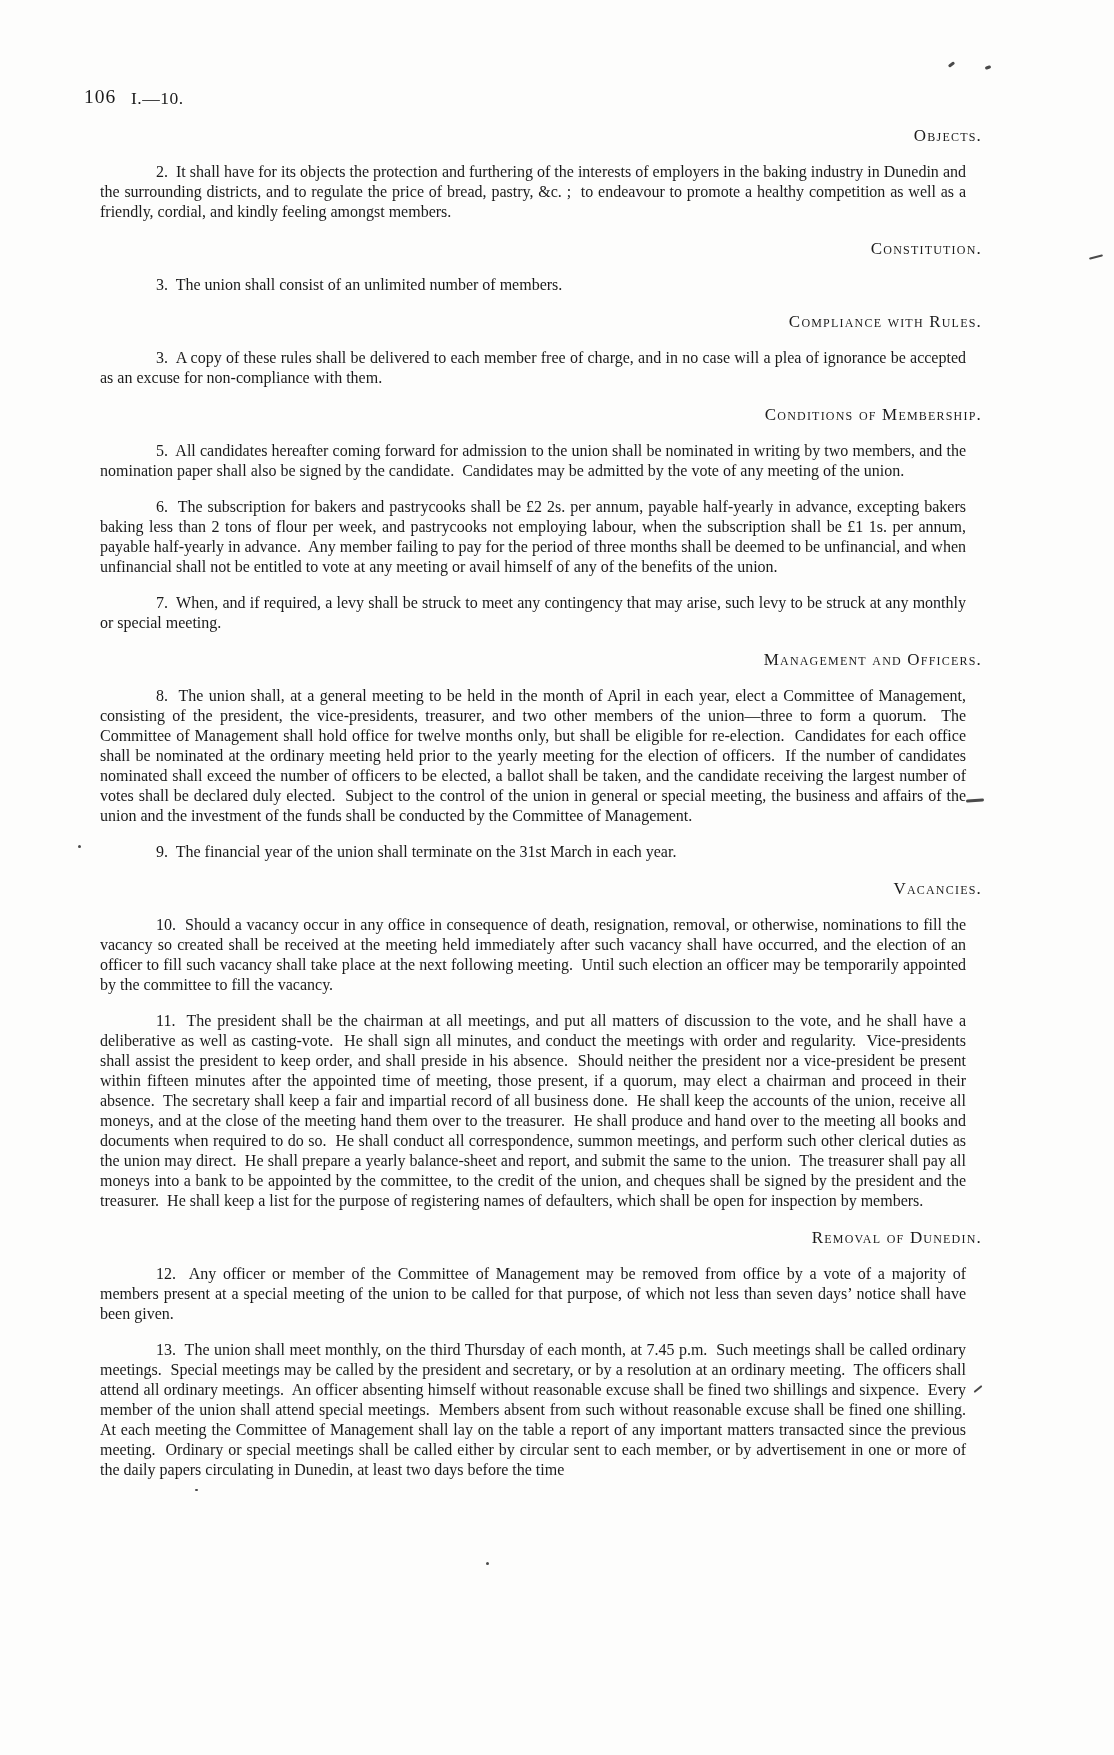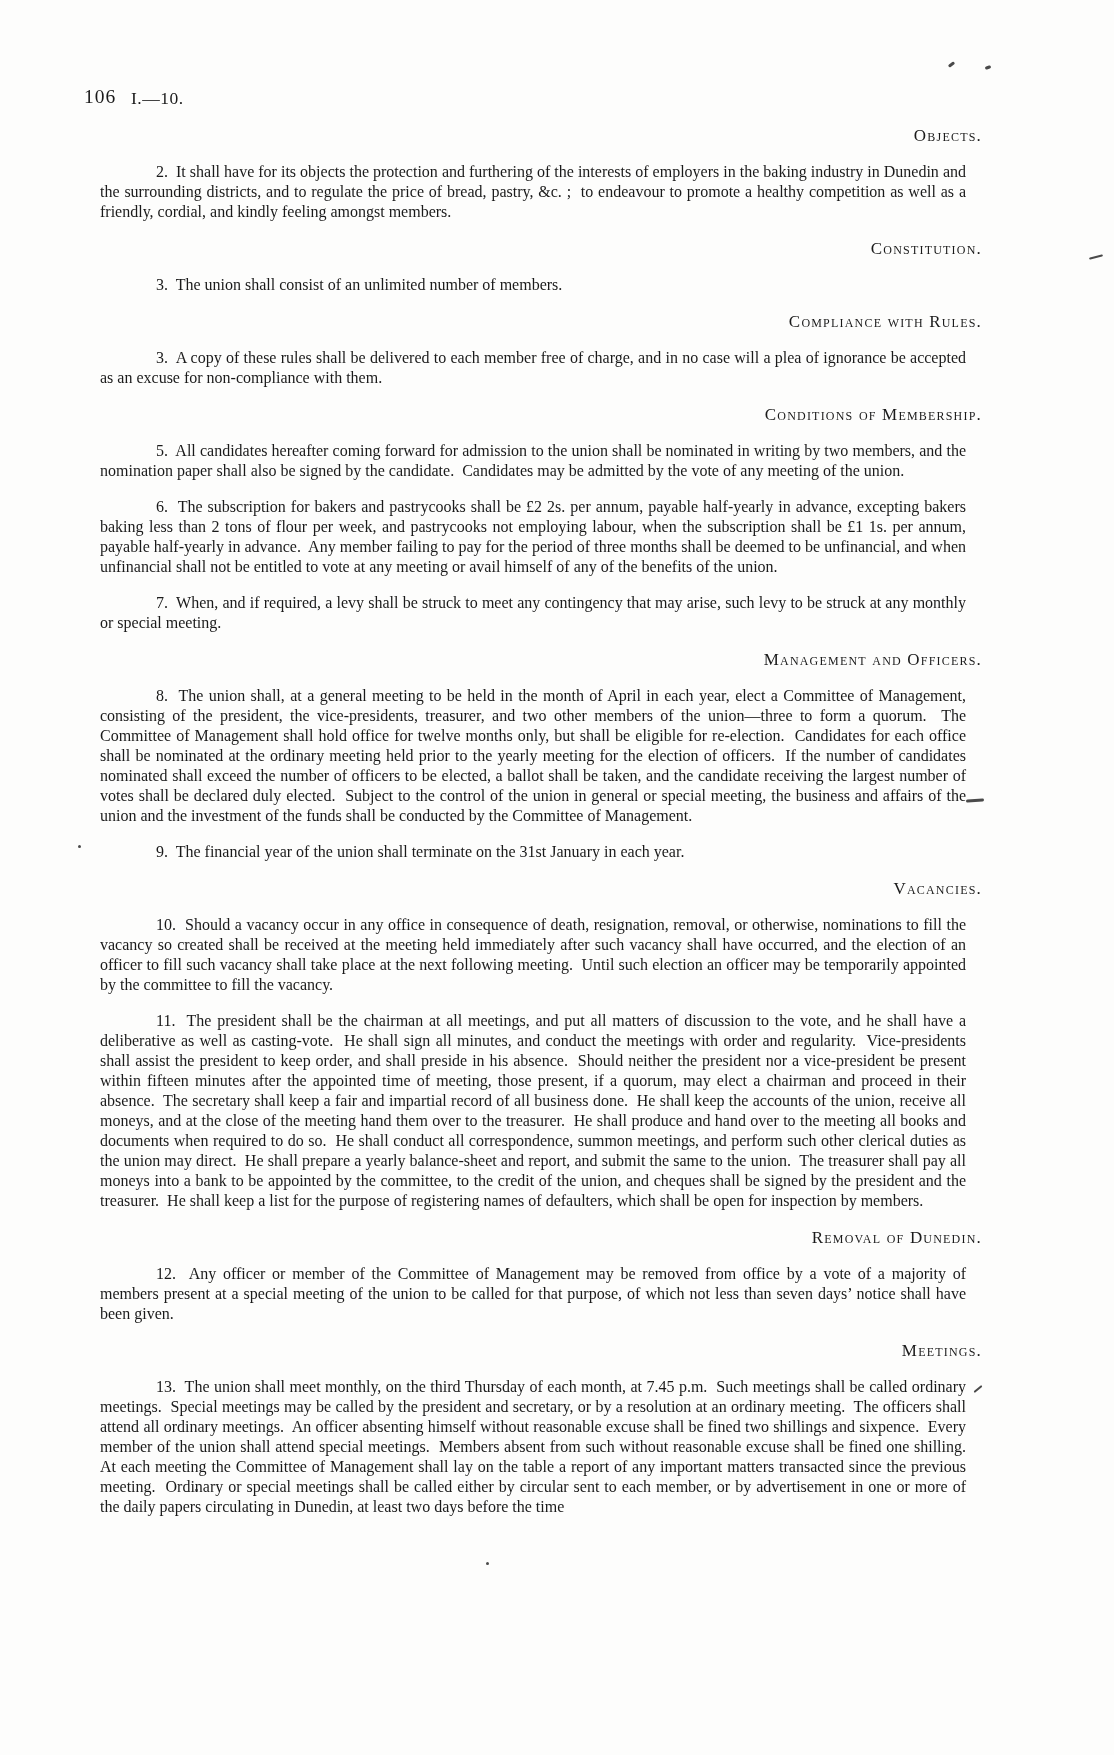--- a/index.html
+++ b/index.html
@@ -84,27 +84,26 @@
         <h2 class="section-heading">Constitution.</h2>
         <p class="para">3.  The union shall consist of an unlimited number of members.</p>
         <h2 class="section-heading">Compliance with Rules.</h2>
         <p class="para">3.  A copy of these rules shall be delivered to each member free of charge, and in no case will a plea of ignorance be accepted as an excuse for non-compliance with them.</p>
         <h2 class="section-heading">Conditions of Membership.</h2>
         <p class="para">5.  All candidates hereafter coming forward for admission to the union shall be nominated in writing by two members, and the nomination paper shall also be signed by the candidate.  Candidates may be admitted by the vote of any meeting of the union.</p>
         <p class="para">6.  The subscription for bakers and pastrycooks shall be £2 2s. per annum, payable half-yearly in advance, excepting bakers baking less than 2 tons of flour per week, and pastrycooks not employing labour, when the subscription shall be £1 1s. per annum, payable half-yearly in advance.  Any member failing to pay for the period of three months shall be deemed to be unfinancial, and when unfinancial shall not be entitled to vote at any meeting or avail himself of any of the benefits of the union.</p>
         <p class="para">7.  When, and if required, a levy shall be struck to meet any contingency that may arise, such levy to be struck at any monthly or special meeting.</p>
         <h2 class="section-heading">Management and Officers.</h2>
         <p class="para">8.  The union shall, at a general meeting to be held in the month of April in each year, elect a Committee of Management, consisting of the president, the vice-presidents, treasurer, and two other members of the union—three to form a quorum.  The Committee of Management shall hold office for twelve months only, but shall be eligible for re-election.  Candidates for each office shall be nominated at the ordinary meeting held prior to the yearly meeting for the election of officers.  If the number of candidates nominated shall exceed the number of officers to be elected, a ballot shall be taken, and the candidate receiving the largest number of votes shall be declared duly elected.  Subject to the control of the union in general or special meeting, the business and affairs of the union and the investment of the funds shall be conducted by the Committee of Management.</p>
-        <p class="para">9.  The financial year of the union shall terminate on the 31st January in each year.</p>
+        <p class="para">9.  The financial year of the union shall terminate on the 31st March in each year.</p>
         <h2 class="section-heading">Vacancies.</h2>
         <p class="para">10.  Should a vacancy occur in any office in consequence of death, resignation, removal, or otherwise, nominations to fill the vacancy so created shall be received at the meeting held immediately after such vacancy shall have occurred, and the election of an officer to fill such vacancy shall take place at the next following meeting.  Until such election an officer may be temporarily appointed by the committee to fill the vacancy.</p>
         <p class="para">11.  The president shall be the chairman at all meetings, and put all matters of discussion to the vote, and he shall have a deliberative as well as casting-vote.  He shall sign all minutes, and conduct the meetings with order and regularity.  Vice-presidents shall assist the president to keep order, and shall preside in his absence.  Should neither the president nor a vice-president be present within fifteen minutes after the appointed time of meeting, those present, if a quorum, may elect a chairman and proceed in their absence.  The secretary shall keep a fair and impartial record of all business done.  He shall keep the accounts of the union, receive all moneys, and at the close of the meeting hand them over to the treasurer.  He shall produce and hand over to the meeting all books and documents when required to do so.  He shall conduct all correspondence, summon meetings, and perform such other clerical duties as the union may direct.  He shall prepare a yearly balance-sheet and report, and submit the same to the union.  The treasurer shall pay all moneys into a bank to be appointed by the committee, to the credit of the union, and cheques shall be signed by the president and the treasurer.  He shall keep a list for the purpose of registering names of defaulters, which shall be open for inspection by members.</p>
         <h2 class="section-heading">Removal of Dunedin.</h2>
         <p class="para">12.  Any officer or member of the Committee of Management may be removed from office by a vote of a majority of members present at a special meeting of the union to be called for that purpose, of which not less than seven days’ notice shall have been given.</p>
-        <h2 class="section-heading">Meetings.</h2>
         <p class="para">13.  The union shall meet monthly, on the third Thursday of each month, at 7.45 p.m.  Such meetings shall be called ordinary meetings.  Special meetings may be called by the president and secretary, or by a resolution at an ordinary meeting.  The officers shall attend all ordinary meetings.  An officer absenting himself without reasonable excuse shall be fined two shillings and sixpence.  Every member of the union shall attend special meetings.  Members absent from such without reasonable excuse shall be fined one shilling.  At each meeting the Committee of Management shall lay on the table a report of any important matters transacted since the previous meeting.  Ordinary or special meetings shall be called either by circular sent to each member, or by advertisement in one or more of the daily papers circulating in Dunedin, at least two days before the time</p>
       </div>
   </div>
 <span class="scan-mark" style="left: 948px; top: 63px; width: 7px; height: 3px; transform: rotate(-35deg);"></span>
     <span class="scan-mark" style="left: 985px; top: 66px; width: 6px; height: 3px; transform: rotate(-20deg);"></span>
     <span class="scan-mark" style="left: 1089px; top: 256px; width: 14px; height: 2px; transform: rotate(-14deg);"></span>
     <span class="scan-mark" style="left: 966px; top: 799px; width: 18px; height: 3px; transform: rotate(-4deg);"></span>
     <span class="scan-mark" style="left: 78px; top: 845px; width: 3px; height: 3px; transform: rotate(0deg);"></span>
     <span class="scan-mark" style="left: 973px; top: 1388px; width: 10px; height: 2px; transform: rotate(-40deg);"></span>
     <span class="scan-mark" style="left: 195px; top: 1489px; width: 3px; height: 2px; transform: rotate(0deg);"></span>

